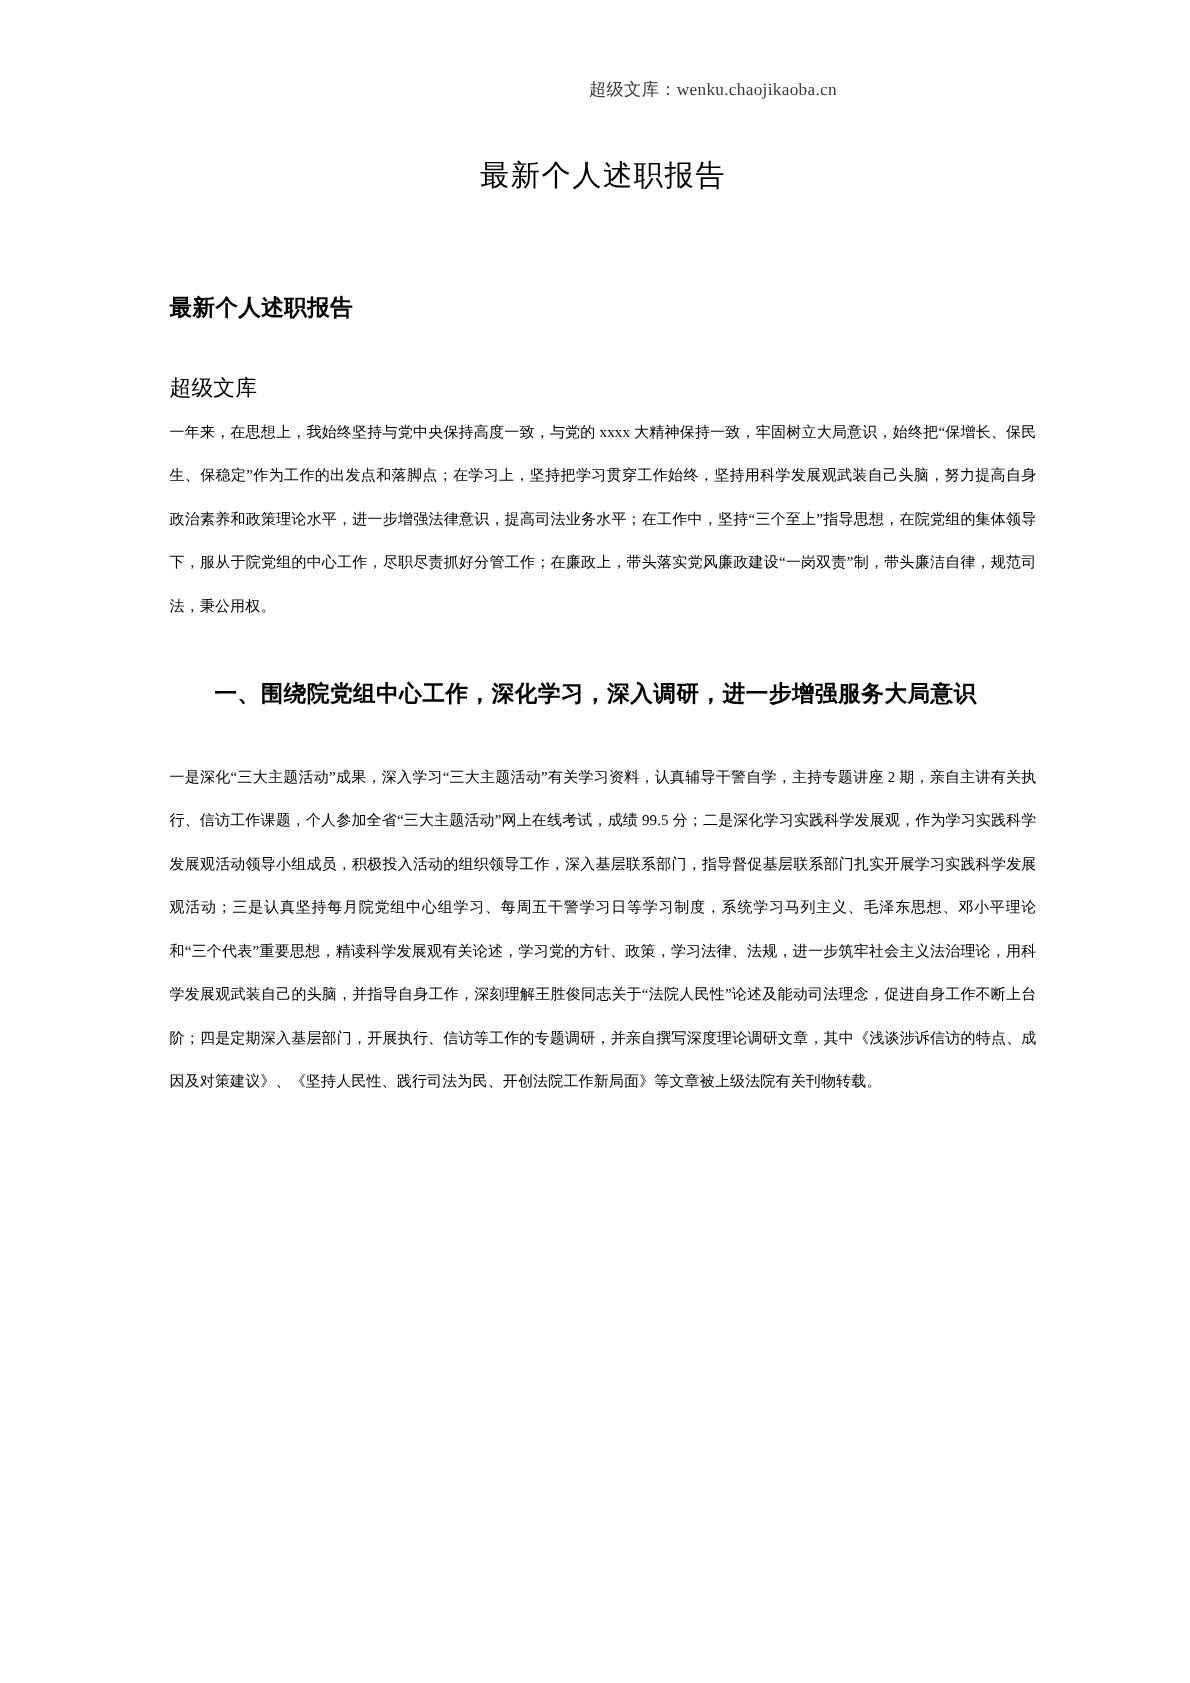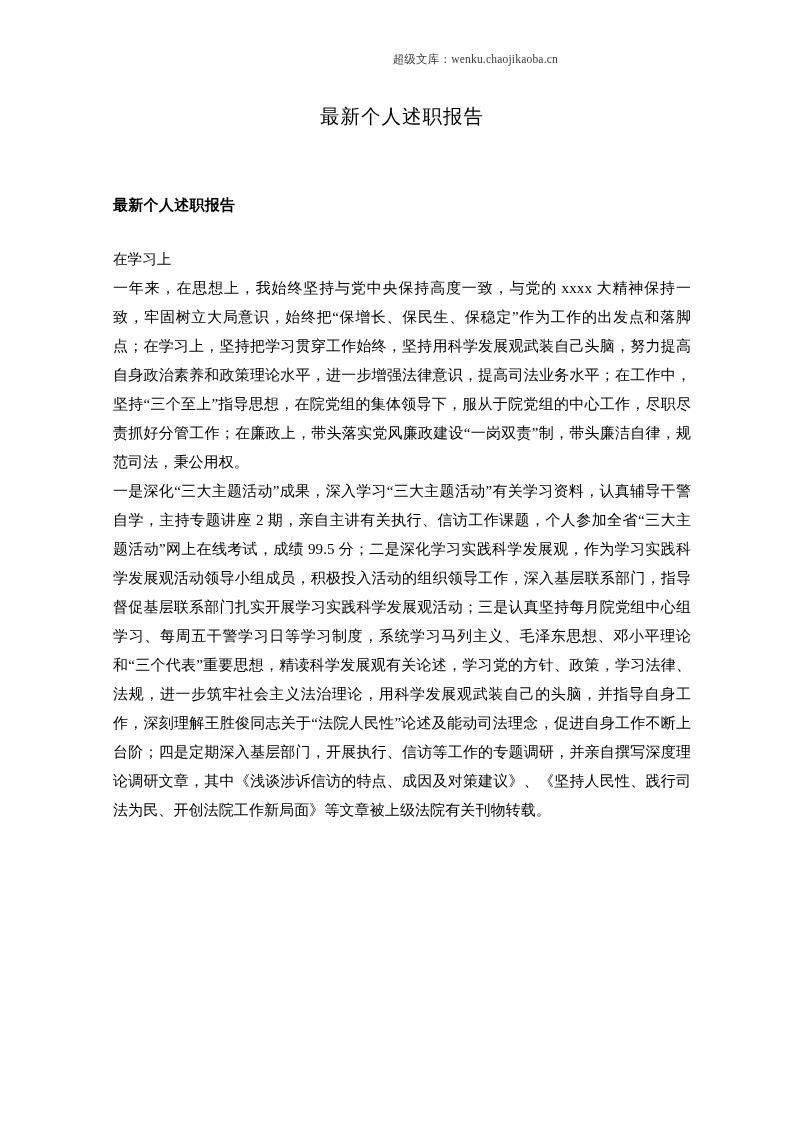--- a/index.html
+++ b/index.html
@@ -58,21 +58,21 @@
     width: 578px;
   }
   .sub-heading {
     font-size: 15px;
     font-weight: bold;
     margin: 0 0 30px 0;
     letter-spacing: 0.3px;
   }
   p.para {
     margin: 0 0 0 0;
-    font-size: 15px;
+    font-size: 10px;
     line-height: 29px;
     text-align: justify;
     text-justify: inter-ideograph;
     letter-spacing: 0.1px;
   }
   .lead-line {
     font-size: 14.6px;
     line-height: 29px;
     margin: 0;
   }
@@ -93,24 +93,25 @@
   <div class="watermark-bar">超级文库：wenku.chaojikaoba.cn</div>
 
   <div class="doc-body">
 
     <h1 class="doc-title">最新个人述职报告</h1>
 
     <div class="content">
 
       <div class="sub-heading">最新个人述职报告</div>
 
-      <div class="lead-line">在学习上</div>
+      <div class="lead-line">超级文库</div>
 
       <p class="para">一年来，在思想上，我始终坚持与党中央保持高度一致，与党的 xxxx 大精神保持一致，牢固树立大局意识，始终把“保增长、保民生、保稳定”作为工作的出发点和落脚点；在学习上，坚持把学习贯穿工作始终，坚持用科学发展观武装自己头脑，努力提高自身政治素养和政策理论水平，进一步增强法律意识，提高司法业务水平；在工作中，坚持“三个至上”指导思想，在院党组的集体领导下，服从于院党组的中心工作，尽职尽责抓好分管工作；在廉政上，带头落实党风廉政建设“一岗双责”制，带头廉洁自律，规范司法，秉公用权。</p>
 
+      <div class="section-heading">一、围绕院党组中心工作，深化学习，深入调研，进一步增强服务大局意识</div>
 
       <p class="para">一是深化“三大主题活动”成果，深入学习“三大主题活动”有关学习资料，认真辅导干警自学，主持专题讲座 2 期，亲自主讲有关执行、信访工作课题，个人参加全省“三大主题活动”网上在线考试，成绩 99.5 分；二是深化学习实践科学发展观，作为学习实践科学发展观活动领导小组成员，积极投入活动的组织领导工作，深入基层联系部门，指导督促基层联系部门扎实开展学习实践科学发展观活动；三是认真坚持每月院党组中心组学习、每周五干警学习日等学习制度，系统学习马列主义、毛泽东思想、邓小平理论和“三个代表”重要思想，精读科学发展观有关论述，学习党的方针、政策，学习法律、法规，进一步筑牢社会主义法治理论，用科学发展观武装自己的头脑，并指导自身工作，深刻理解王胜俊同志关于“法院人民性”论述及能动司法理念，促进自身工作不断上台阶；四是定期深入基层部门，开展执行、信访等工作的专题调研，并亲自撰写深度理论调研文章，其中《浅谈涉诉信访的特点、成因及对策建议》、《坚持人民性、践行司法为民、开创法院工作新局面》等文章被上级法院有关刊物转载。</p>
 
 
 
     </div>
   </div>
 </div>
 
 </body></html>

